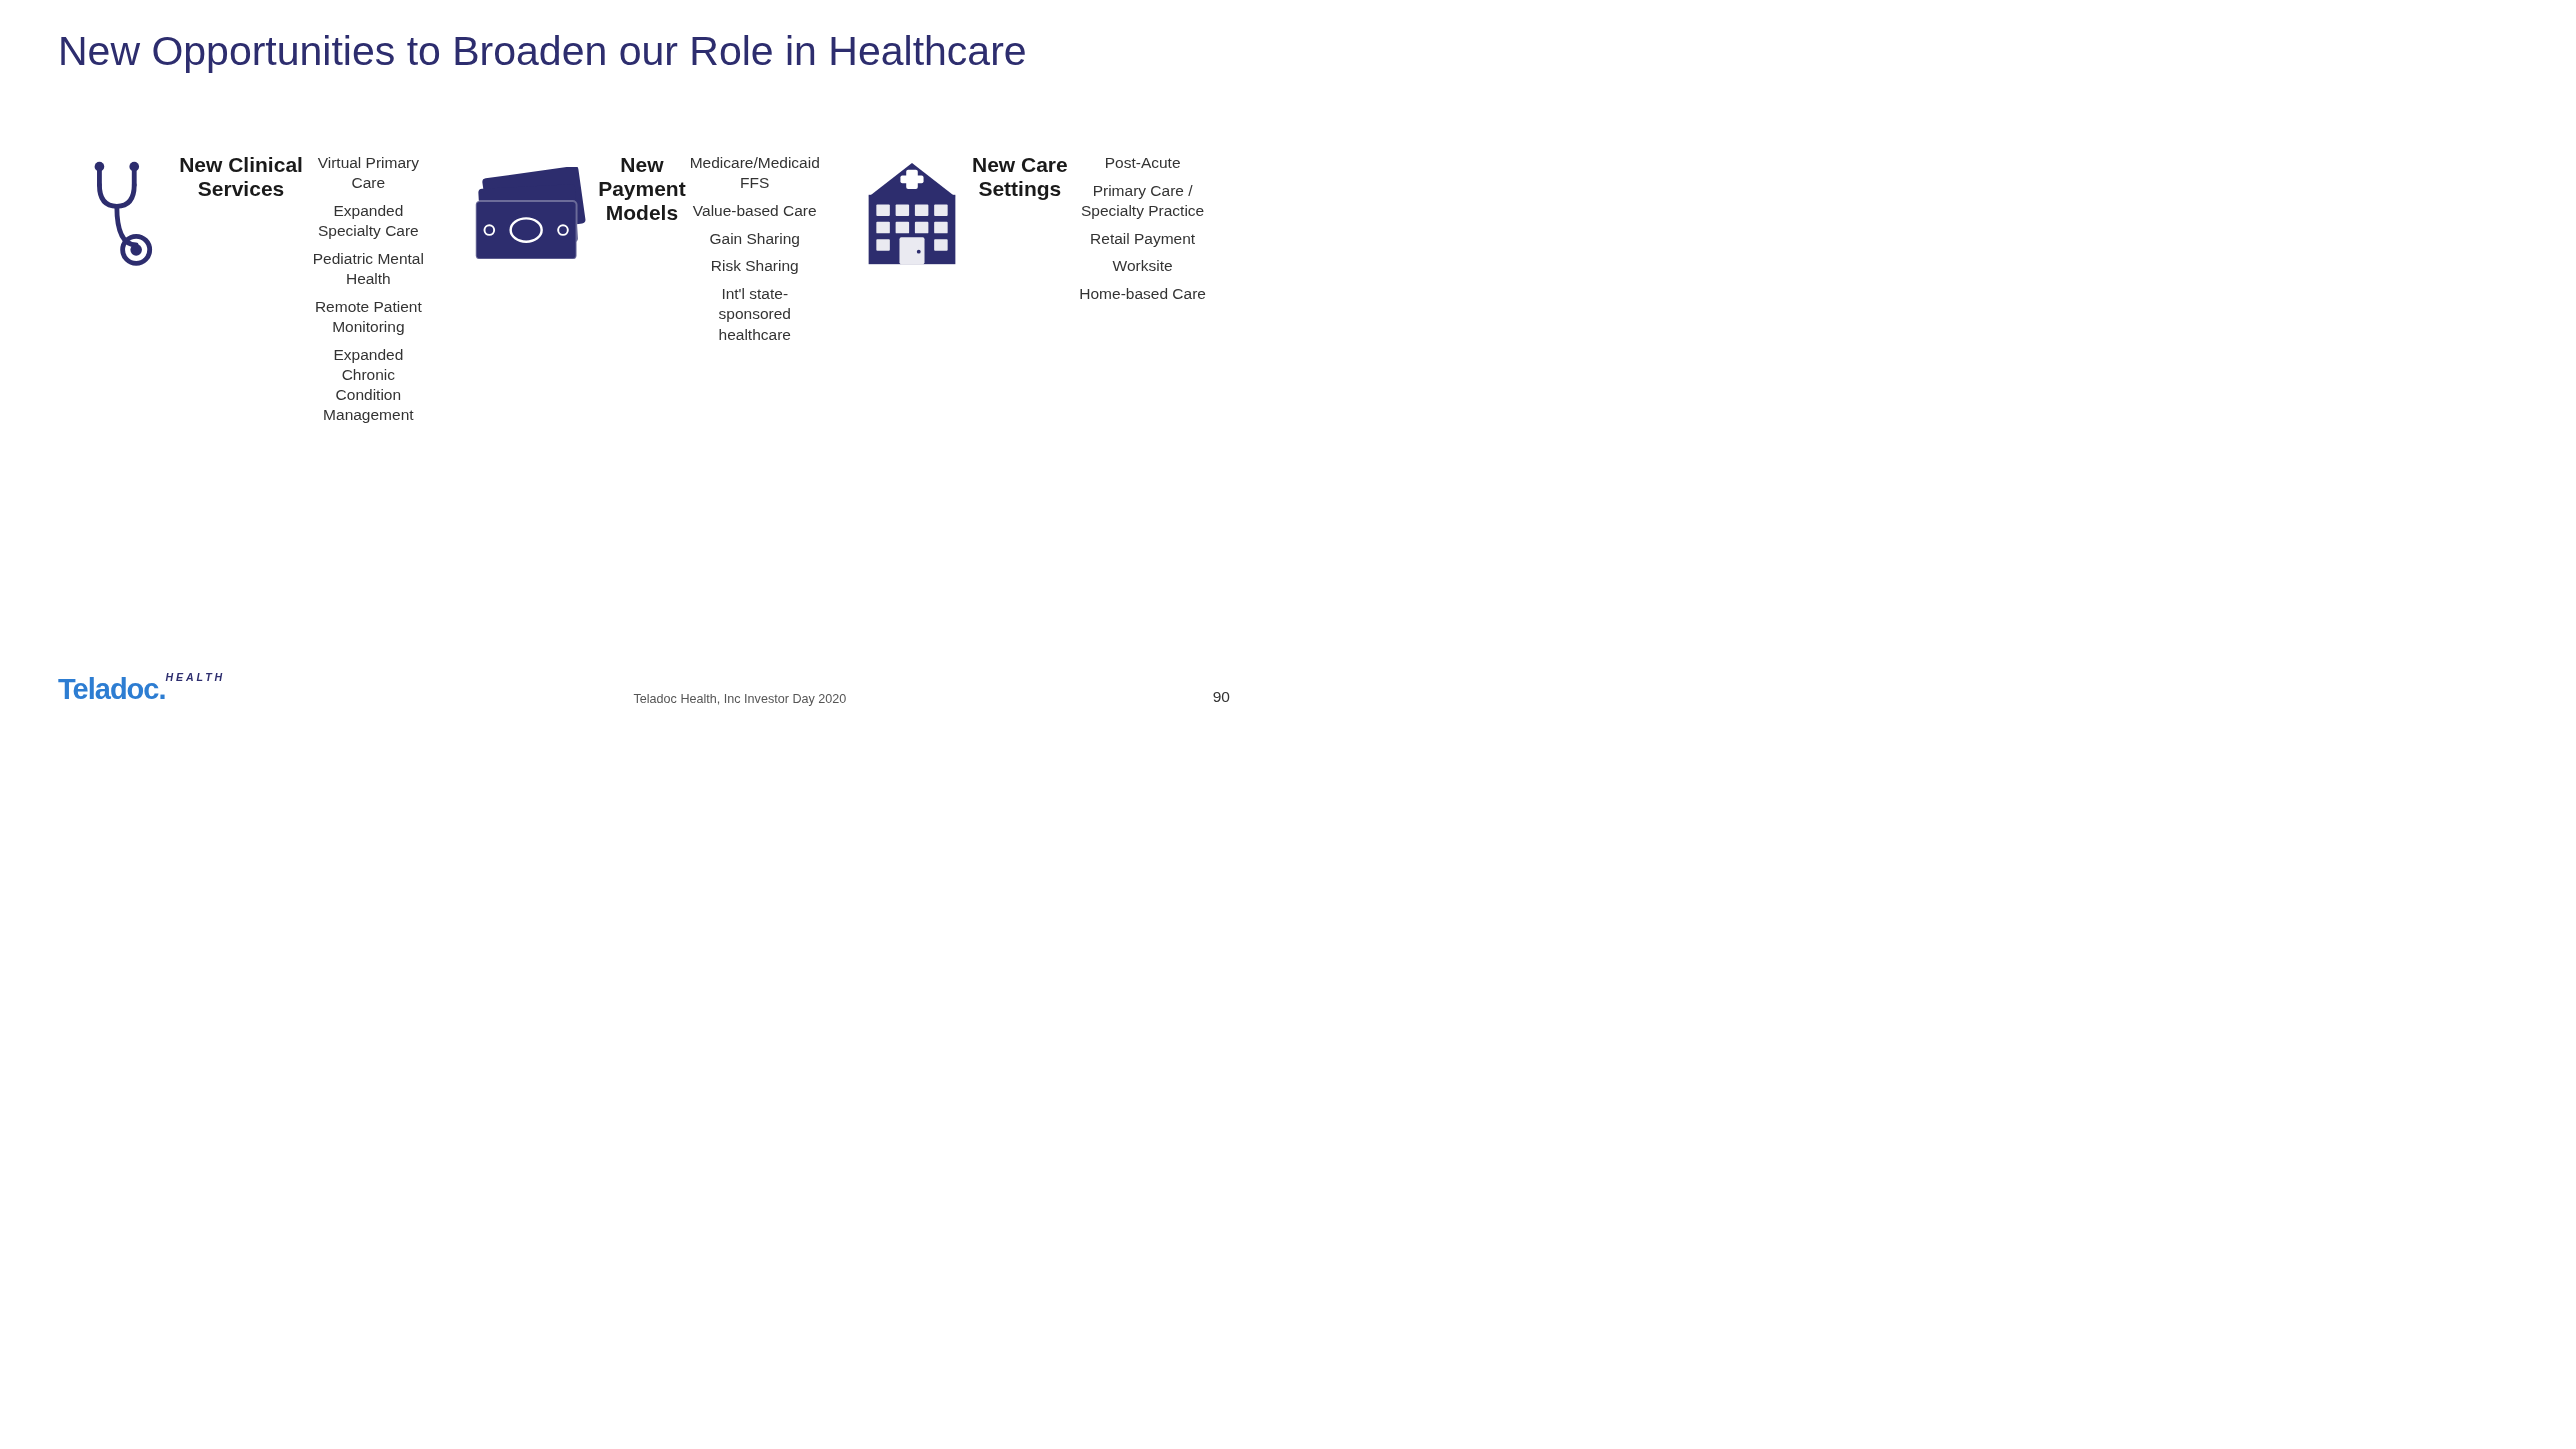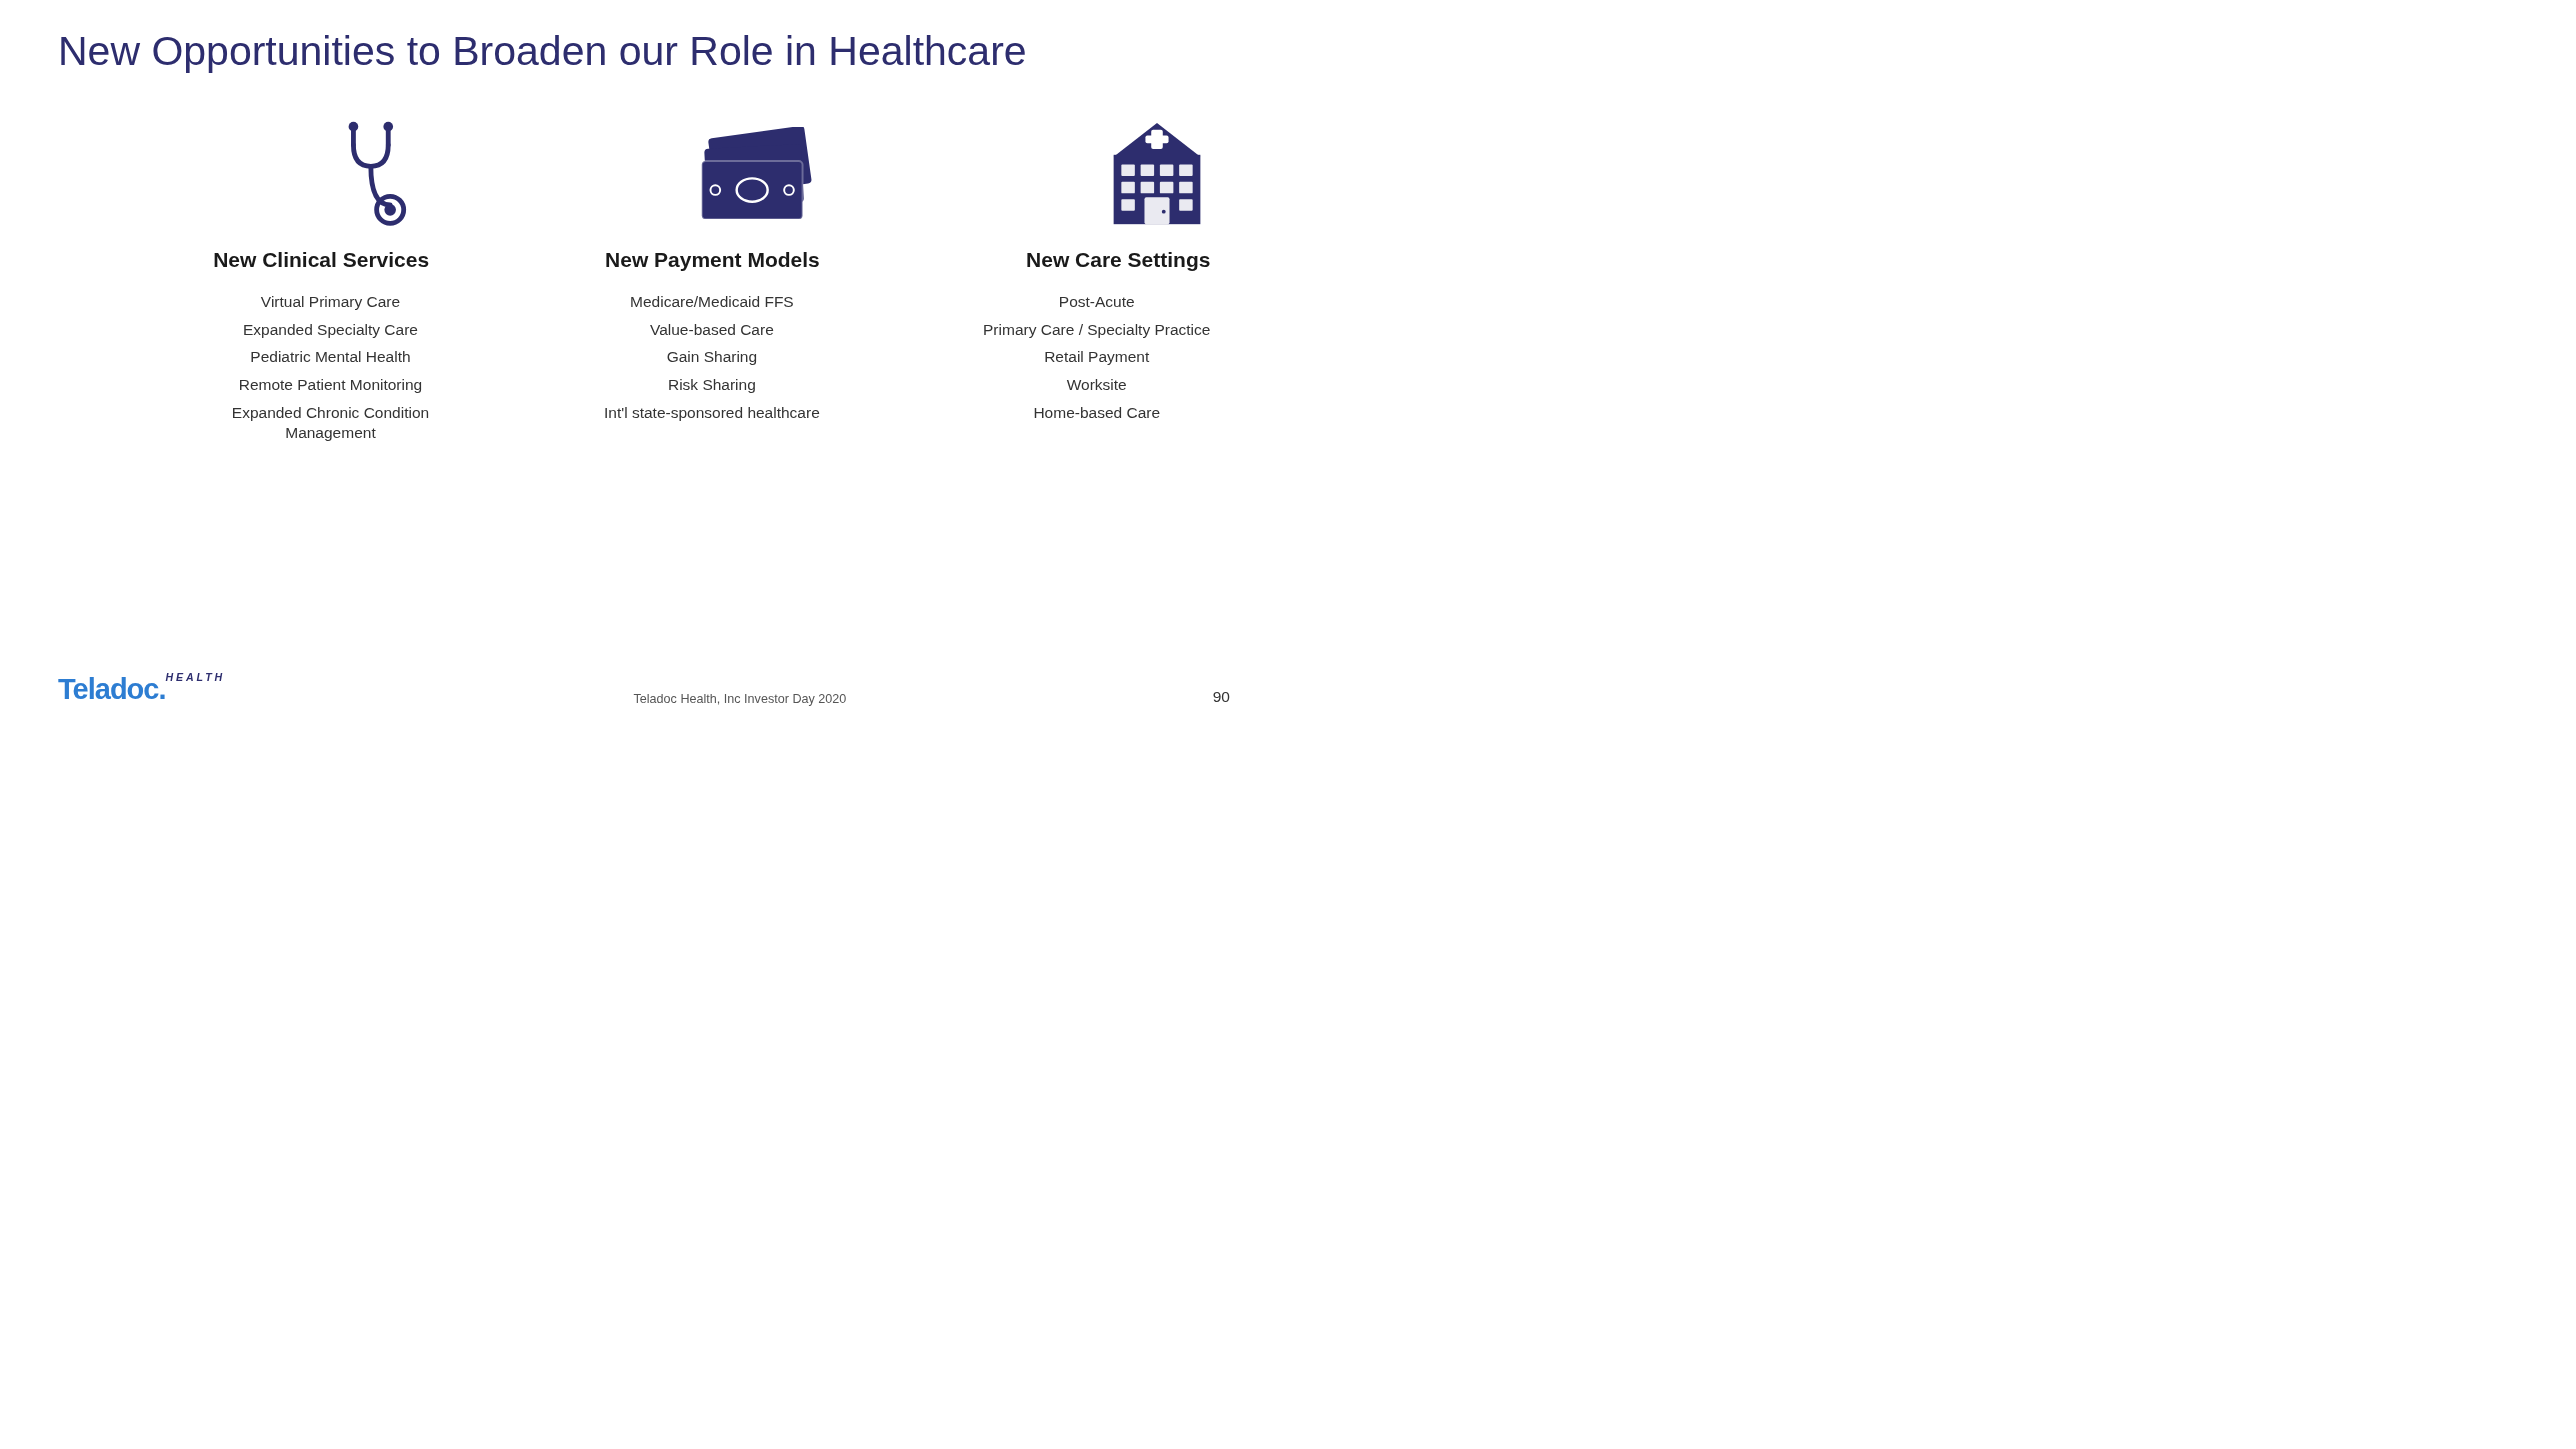--- a/index.html
+++ b/index.html
@@ -10,40 +10,41 @@
       font-family: 'Georgia', 'Times New Roman', serif;
       overflow: hidden;
       position: relative;
     }
     .page {
       width: 1288px;
       height: 725px;
       padding: 29px 58px 19.3px 58px;
       display: flex;
       flex-direction: column;
+      gap: 40px;
     }
     .title {
       font-size: 41px;
       color: #2d2d6e;
       font-weight: 400;
       font-family: 'Arial', sans-serif;
       margin-bottom: 29px;
       line-height: 1.1;
     }
     .columns {
       display: flex;
       flex: 1;
       justify-content: space-around;
       align-items: flex-start;
       padding-top: 9.7px;
     }
     .column {
       display: flex;
-      flex-direction: column;
-      align-items: flex-end;
+      flex-direction: row;
+      align-items: flex-start;
       width: 30%;
     }
     .icon-container {
       height: 126px;
       display: flex;
       align-items: center;
       justify-content: center;
       margin-bottom: 9.7px;
     }
     .col-heading {

